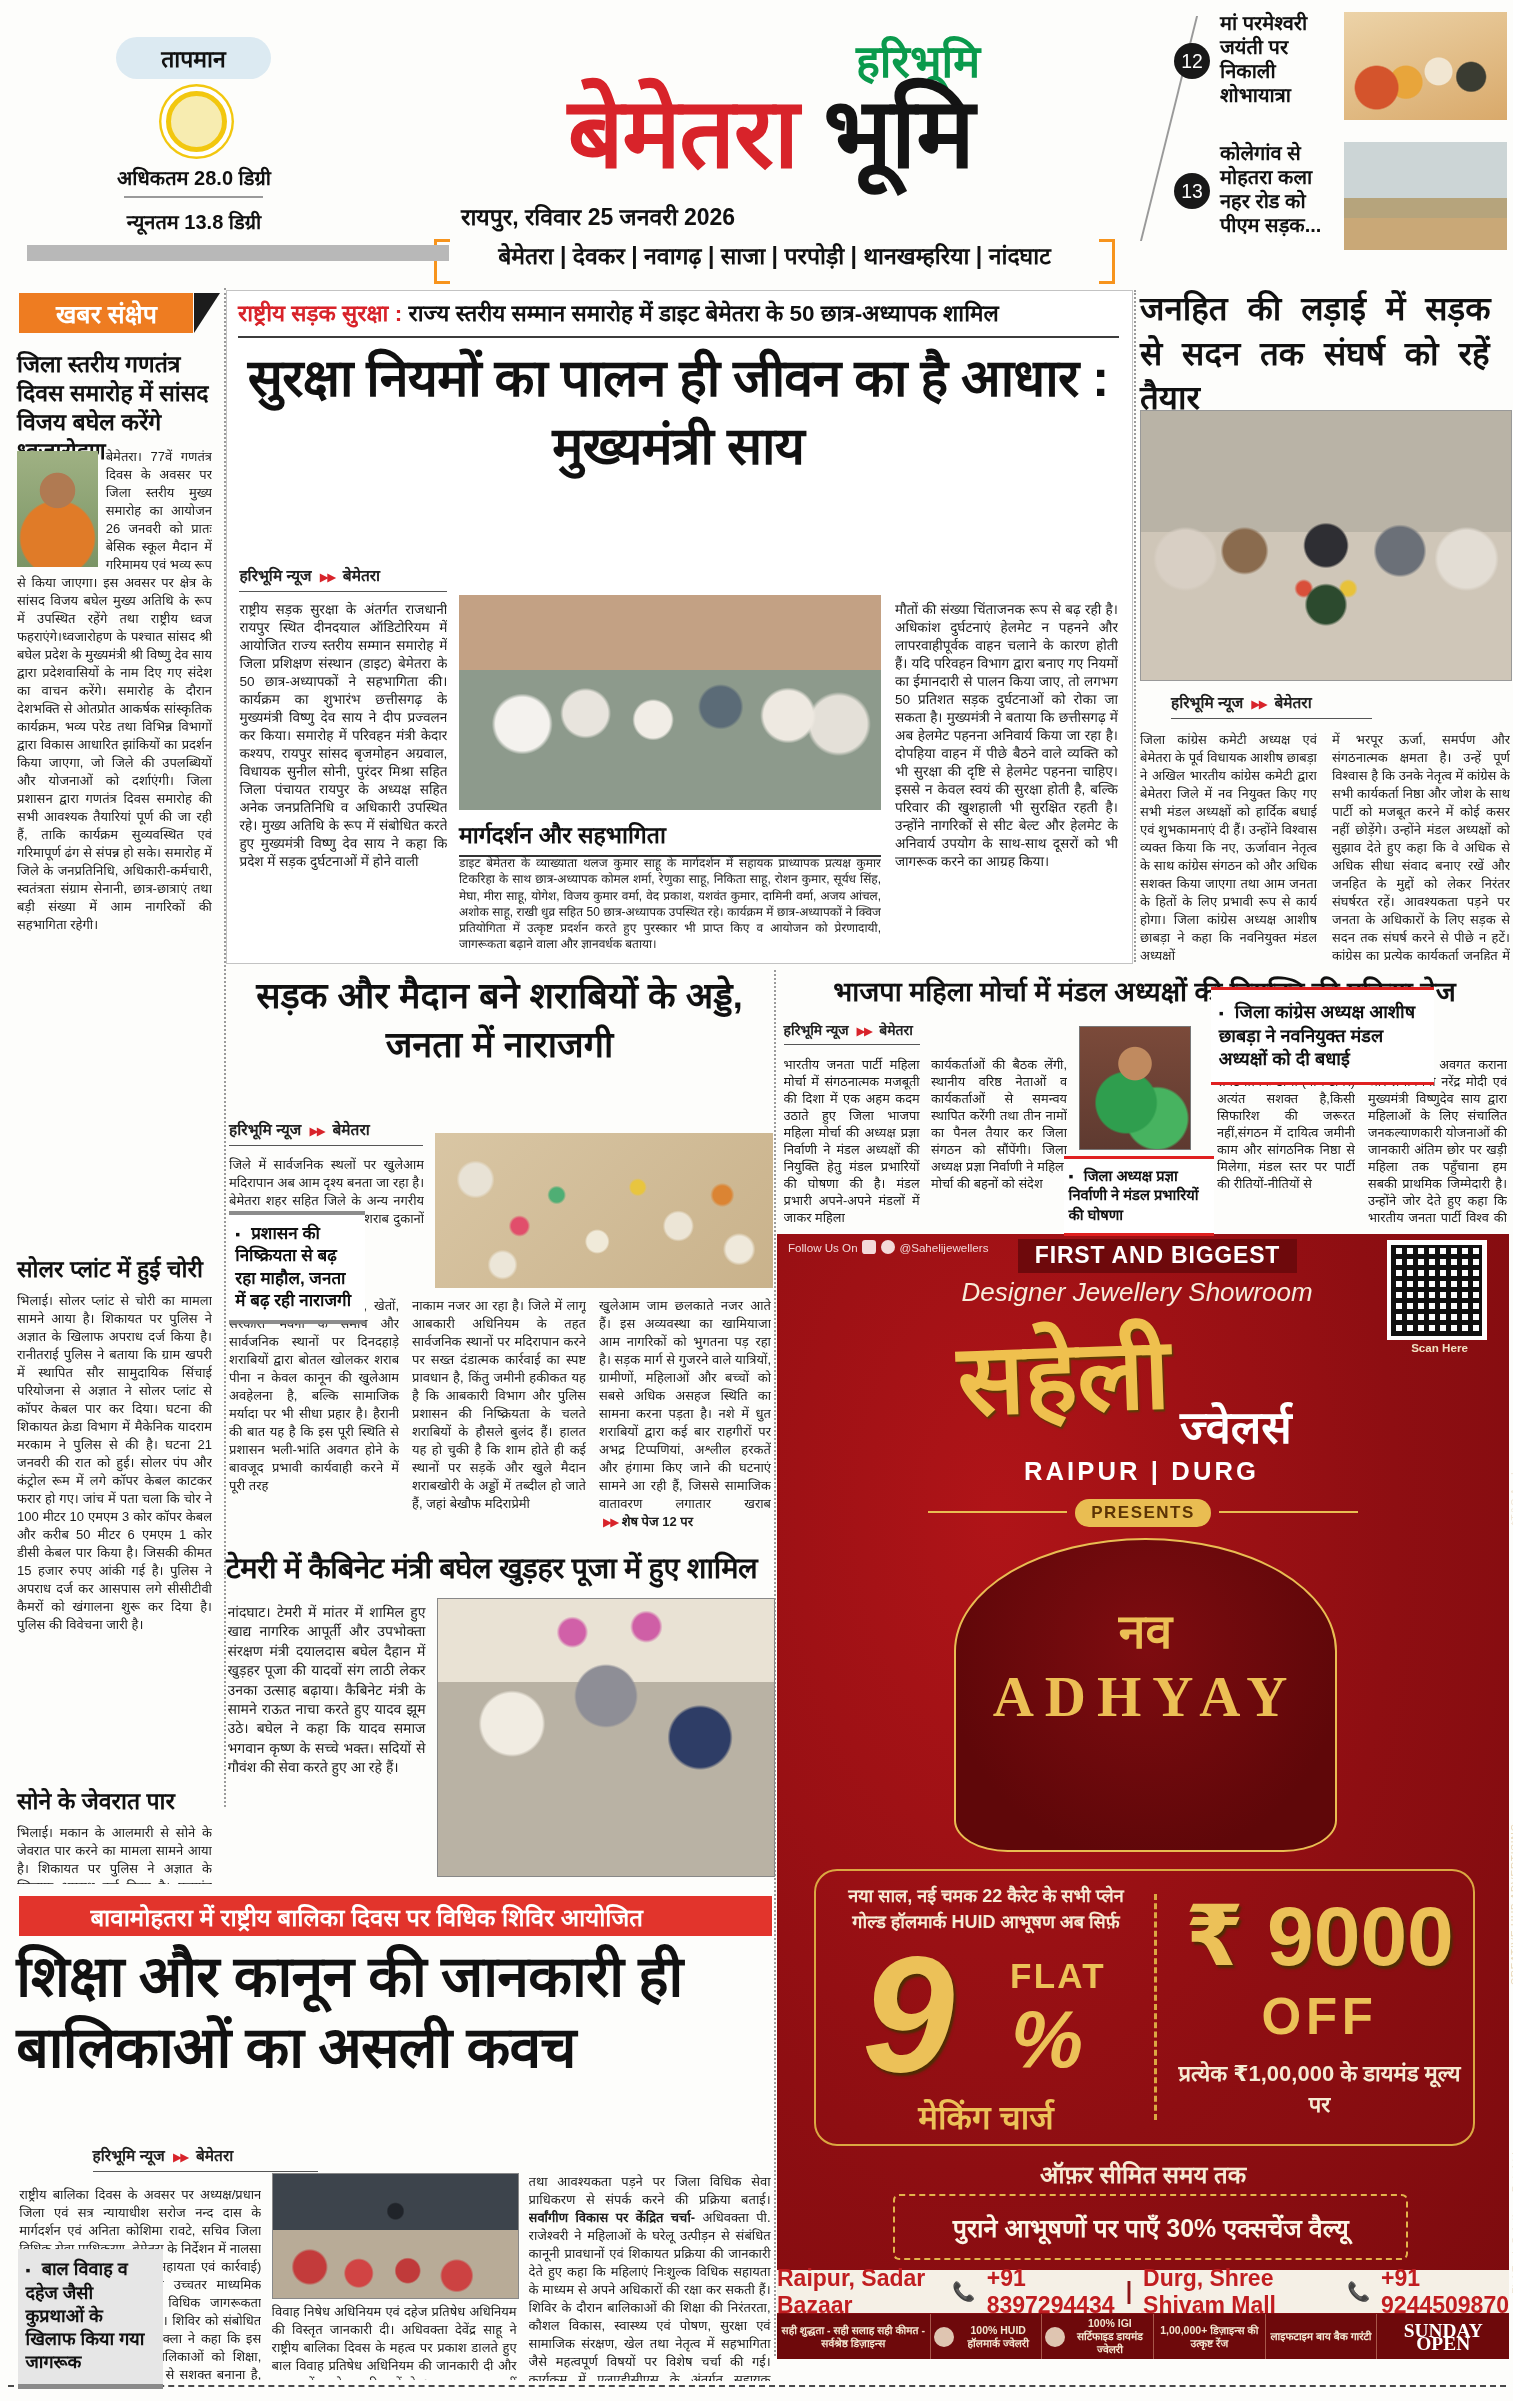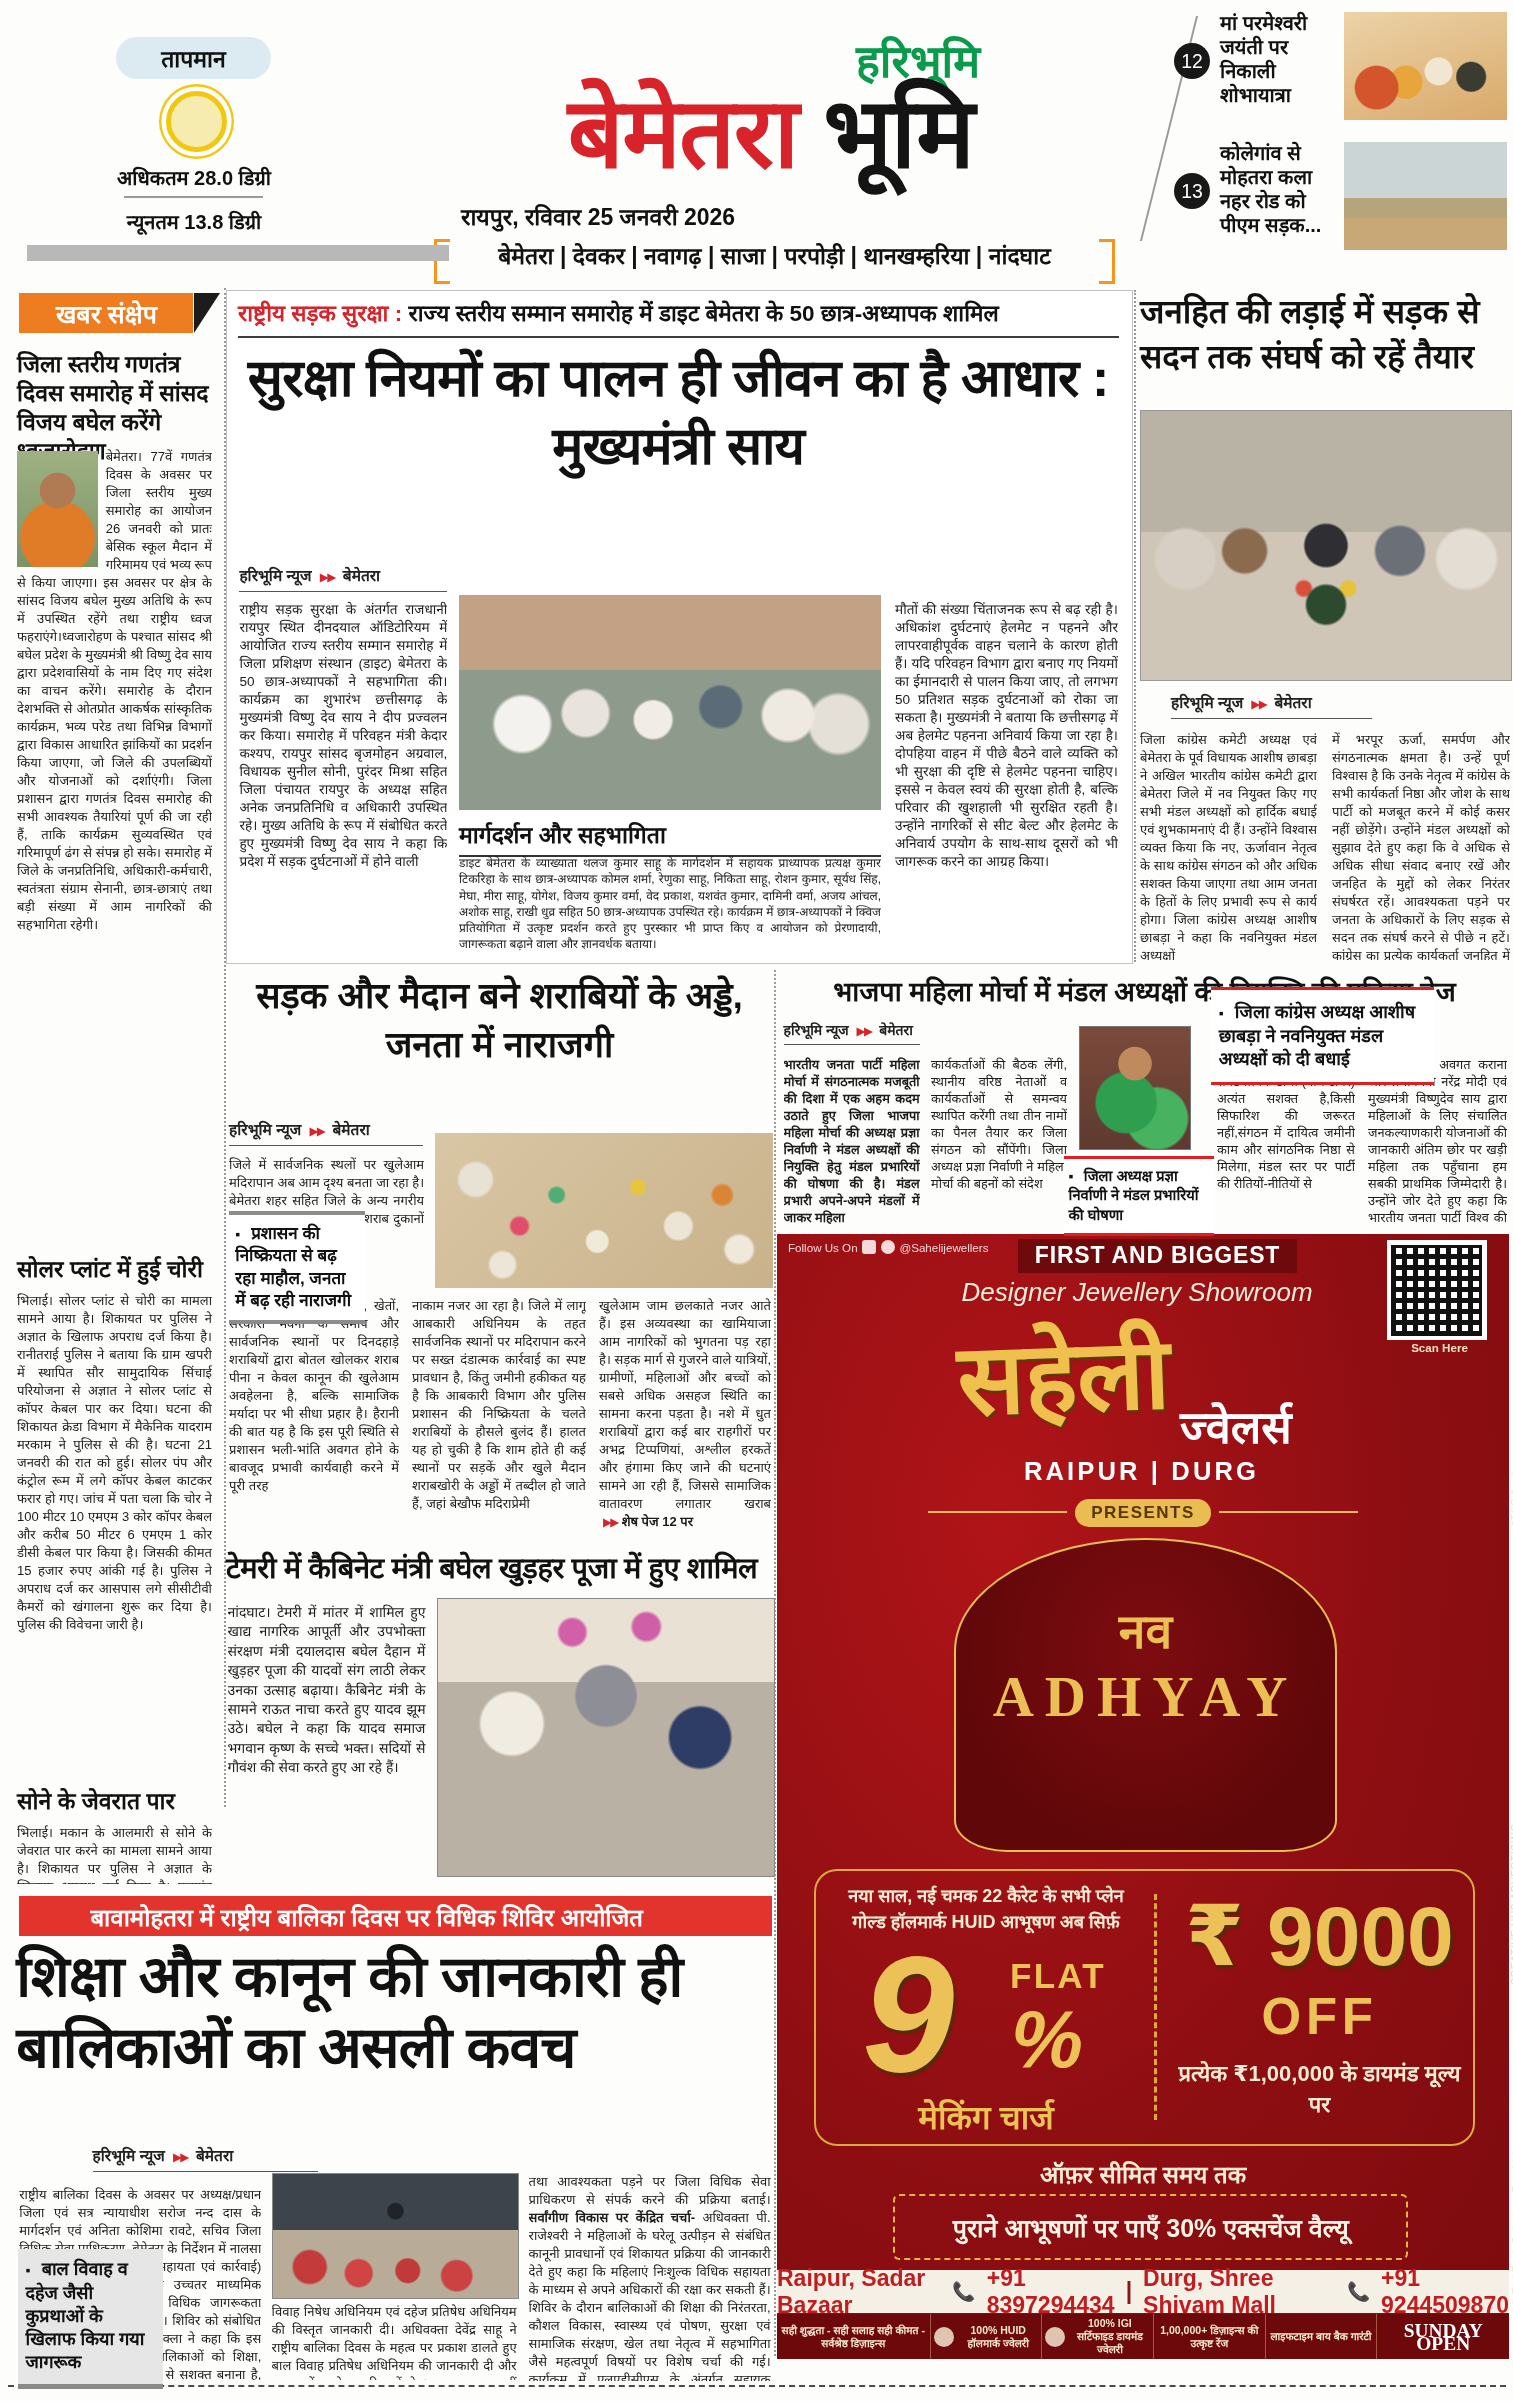--- a/index.html
+++ b/index.html
@@ -75,21 +75,21 @@
      radial-gradient(circle at 62% 52%,#5b6b77 0 7%,transparent 8%),
      radial-gradient(circle at 78% 56%,#eee9e1 0 7%,transparent 8%),
      radial-gradient(circle at 90% 60%,#e4e0d8 0 7%,transparent 8%),
      linear-gradient(#c3a184 0 35%,#8d9a8c 35% 100%);}
   #main-caption-title{position:absolute;left:232px;top:527px;width:422px;font-size:23px;font-weight:bold;
     border-bottom:2.3px solid #333;padding-bottom:4.6px;}
   #main-caption{position:absolute;left:232px;top:564px;width:422px;height:99px;font-size:12px;line-height:16.3px;}
   #main-col2{position:absolute;left:668px;top:310px;width:223px;height:350px;font-size:13.6px;}
   
   #right-article{left:1140px;top:290px;width:370px;height:672px;}
-  #right-headline{position:absolute;left:0;top:0;width:370px;font-size:33px;line-height:1.35;font-weight:bold;}
+  #right-headline{position:absolute;left:0;top:0;width:370px;font-size:33px;line-height:1.35;font-weight:bold;font-family:Liberation Mono, monospace;}
   #right-photo{position:absolute;left:0;top:120px;width:370px;height:269px;border:0.8px solid #999;}
   .ph-group{background:
      radial-gradient(circle at 50% 72%,#2c4a2e 0 7%,transparent 8%),
      radial-gradient(circle at 44% 66%,#d94f3a 0 2.5%,transparent 3.5%),
      radial-gradient(circle at 56% 66%,#e8c23a 0 2.5%,transparent 3.5%),
      radial-gradient(circle at 12% 55%,#d8cfc4 0 8%,transparent 9%),
      radial-gradient(circle at 28% 52%,#8a6b4e 0 7%,transparent 8%),
      radial-gradient(circle at 50% 50%,#2e2e33 0 9%,transparent 10%),
      radial-gradient(circle at 70% 52%,#6b7078 0 8%,transparent 9%),
      radial-gradient(circle at 88% 55%,#e3ddd4 0 8%,transparent 9%),
@@ -123,21 +123,21 @@
   #liquor-pq{position:absolute;left:3.1px;top:239px;width:124px;}
   .liq-col{position:absolute;top:325px;height:232px;}
   #liquor-c1{left:3.1px;width:170px;}
   #liquor-c2{left:186px;width:174px;}
   #liquor-c3{left:373px;width:172px;}
   
   #mahila{left:779px;top:972px;width:731px;height:257px;}
   #mahila-headline{position:absolute;left:0;top:0;width:731px;text-align:center;font-size:27px;font-weight:bold;white-space:nowrap;}
   #mahila-byline{position:absolute;left:4.6px;top:48px;width:136px;font-size:14px;}
   .mah-col{position:absolute;top:84px;height:169px;font-size:12.8px;line-height:17px;}
-  #mahila-c1{left:4.6px;width:136px;top:84px;font-weight:bold;}
+  #mahila-c1{left:4.6px;width:136px;top:84px;}
   #mahila-c2{left:152px;width:136px;}
   #mahila-photo{position:absolute;left:300px;top:54px;width:110px;height:122px;border:0.8px solid #777;}
   .ph-woman{background:radial-gradient(circle at 50% 30%,#c08a5f 0 16%,transparent 17%),
      radial-gradient(circle at 42% 62%,#2f9e4e 0 30%,transparent 32%),
      radial-gradient(circle at 70% 75%,#47b360 0 25%,transparent 27%),linear-gradient(#7b4a3a,#5e3a30);}
   #mahila-pq{position:absolute;left:285px;top:184px;width:141px;padding:7.7px 4.6px;font-size:14.7px;line-height:19.4px;}
   #mahila-c3{left:438px;width:138px;}
   #mahila-c4{left:589px;width:139px;}
   
   #temri{left:226px;top:1547px;width:547px;height:339px;}

